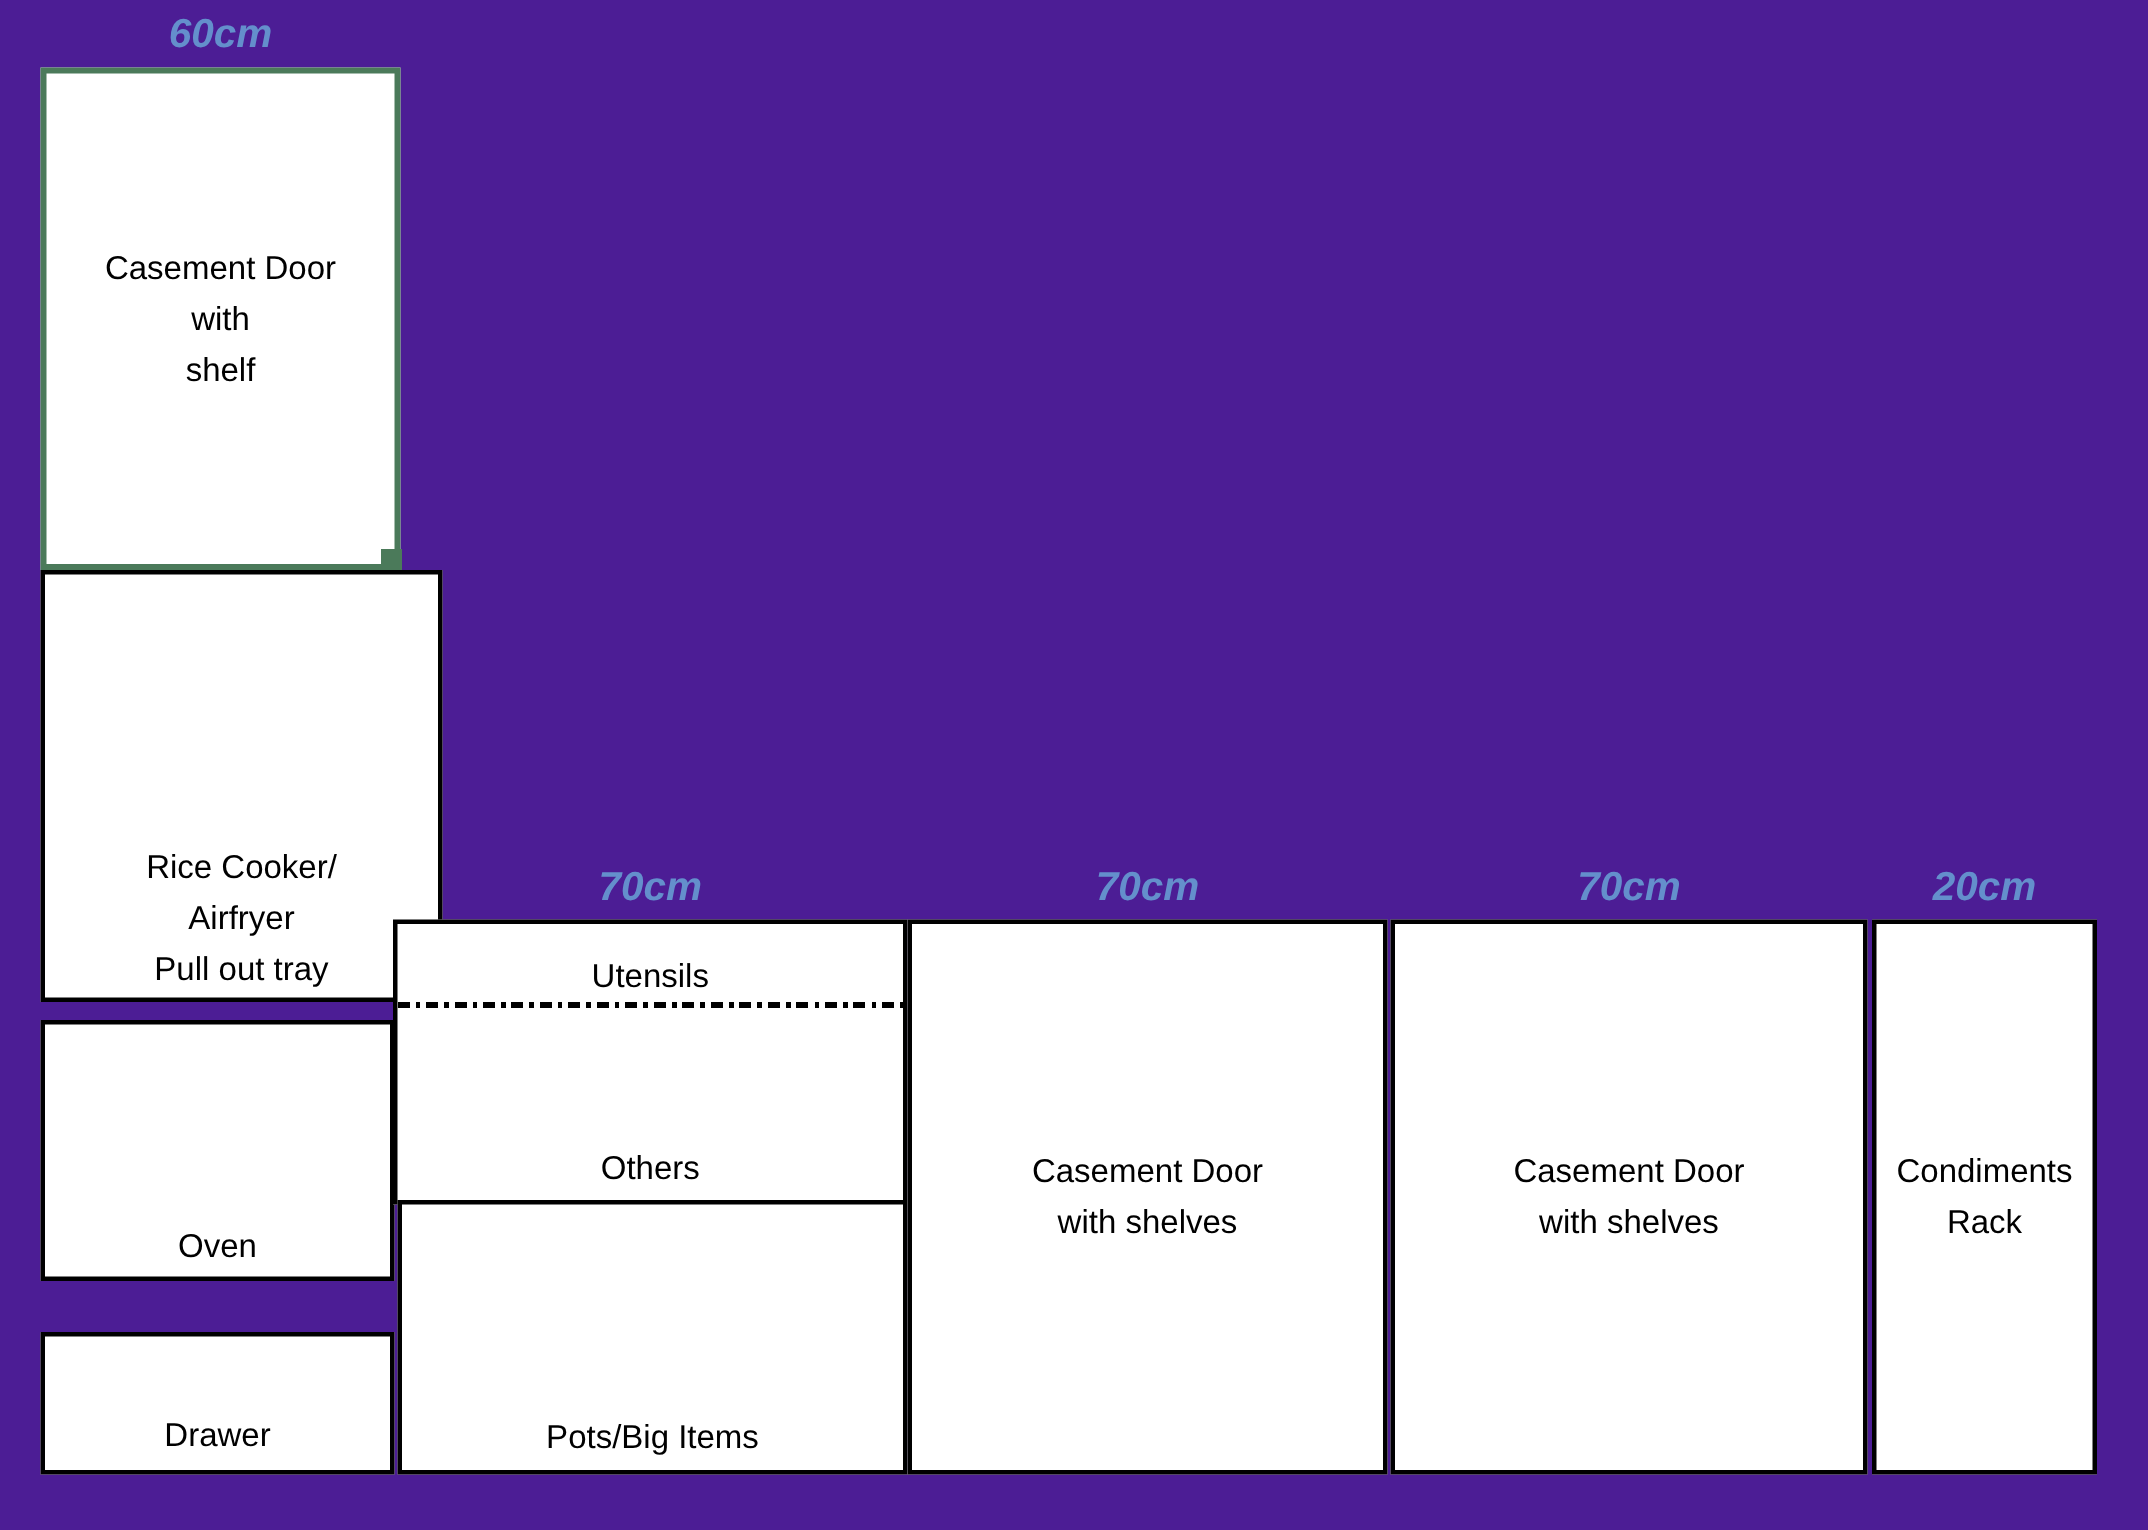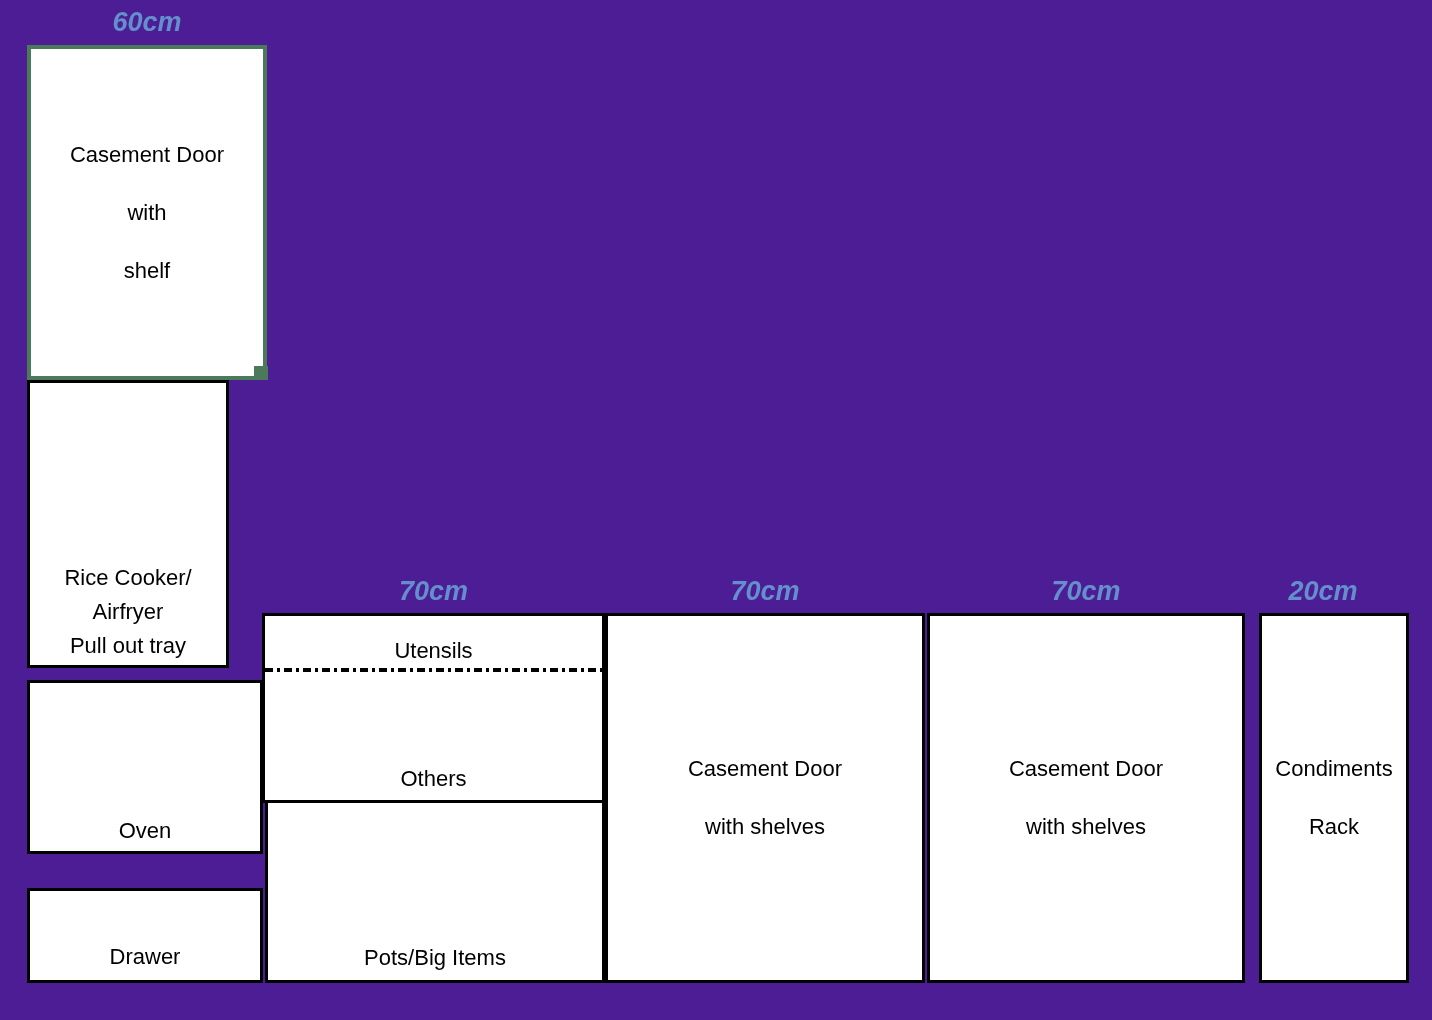--- a/index.html
+++ b/index.html
@@ -31,21 +31,21 @@
     box-sizing: border-box;
     border: 3px solid var(--line-black);
     background: #ffffff;
     display: flex;
     flex-direction: column;
     align-items: center;
     text-align: center;
     font-size: 22px;
     line-height: 34px;
   }
-  .center-v { justify-content: center; gap: 24px; }
+  .center-v { justify-content: center; }
   .bottom-v { justify-content: flex-end; }
   .shape.green {
     border: 4px solid var(--shape-green);
   }
   .handle {
     position: absolute;
     width: 14px;
     height: 14px;
     background: var(--shape-green);
     z-index: 5;
@@ -81,21 +81,21 @@
   <div class="dim" style="left:927px; top:575px; width:318px;">70cm</div>
   <div class="dim" style="left:1248px; top:575px; width:150px;">20cm</div>
 
   <div class="shape green center-v" style="left:27px; top:45px; width:240px; height:335px;">
     <span>Casement Door</span>
     <span>with</span>
     <span>shelf</span>
   </div>
   <div class="handle" style="left:254px; top:366px;"></div>
 
-  <div class="shape bottom-v" style="left:27px; top:380px; width:202px; height:288px; padding-bottom:2px;">
+  <div class="shape bottom-v" style="left:27px; top:380px; width:268px; height:288px; padding-bottom:2px;">
     <span>Rice Cooker/</span>
     <span>Airfryer</span>
     <span>Pull out tray</span>
   </div>
   <div class="shape bottom-v" style="left:27px; top:680px; width:236px; height:174px; padding-bottom:3px;">
     <span>Oven</span>
   </div>
   <div class="shape bottom-v" style="left:27px; top:888px; width:236px; height:95px; padding-bottom:6px;">
     <span>Drawer</span>
   </div>
@@ -118,18 +118,18 @@
   <div class="shape center-v" style="left:605px; top:613px; width:320px; height:370px;">
     <span>Casement Door</span>
     <span>with shelves</span>
   </div>
 
   <div class="shape center-v" style="left:927px; top:613px; width:318px; height:370px;">
     <span>Casement Door</span>
     <span>with shelves</span>
   </div>
 
-  <div class="shape center-v" style="left:1248px; top:613px; width:150px; height:370px;margin-left:11px;">
+  <div class="shape center-v" style="left:1248px; top:613px; width:150px; height:370px;">
     <span>Condiments</span>
     <span>Rack</span>
   </div>
 
 </div>
 
 </body></html>

